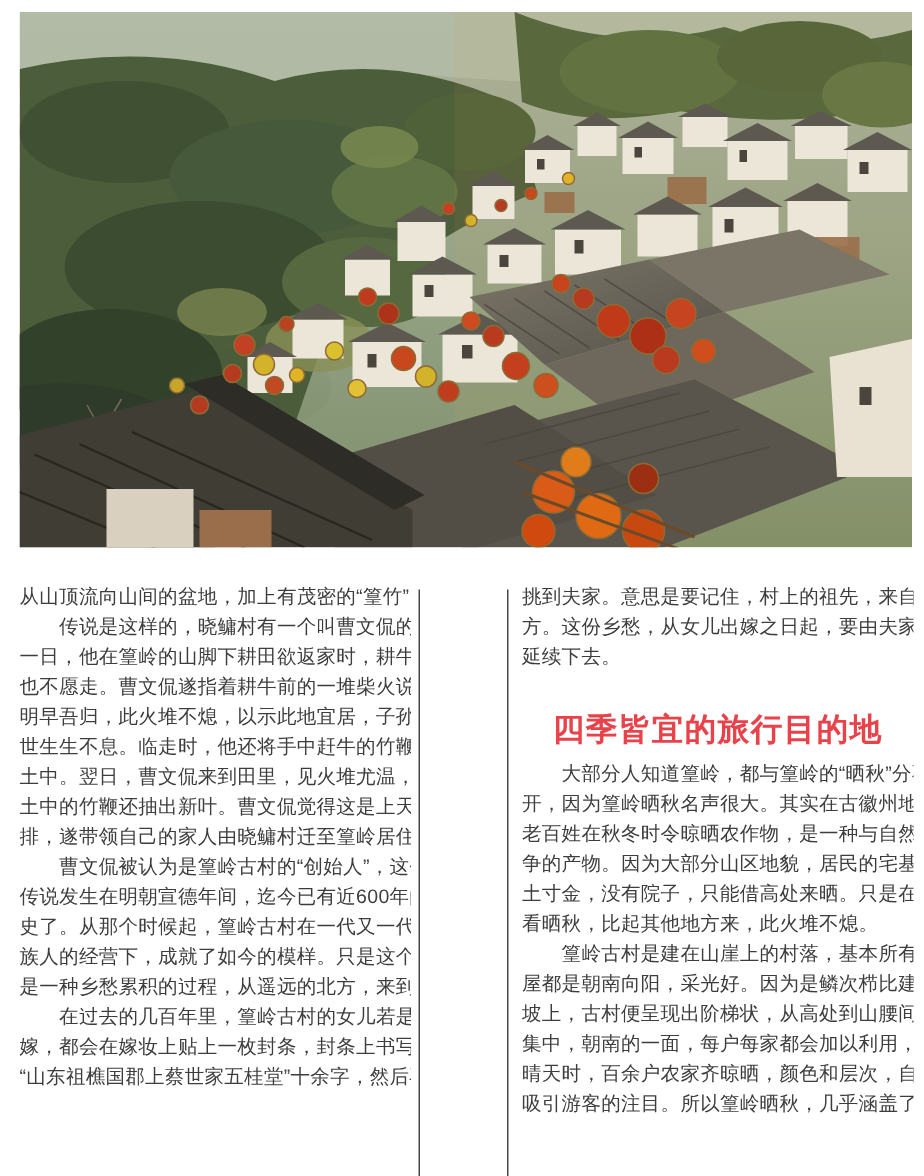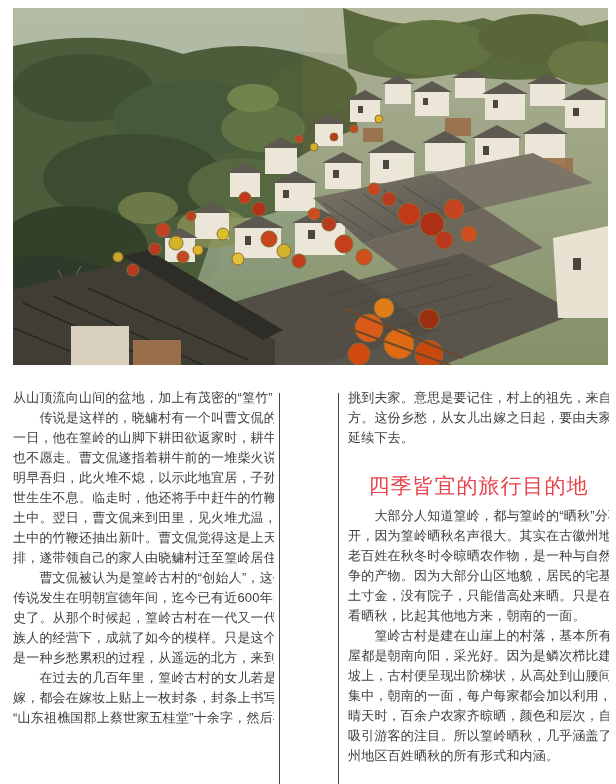--- a/index.html
+++ b/index.html
@@ -22,21 +22,21 @@
   }
   .vrule{
     position:absolute;top:393px;width:1px;height:391px;background:#474747;
   }
   .vrule-a{left:279px;}
   .vrule-b{left:338px;}
   .section-heading{
     margin:24px 0 6px 0;
     text-align:center;
     font-family:"Liberation Serif","DejaVu Serif",serif;
-    font-weight:normal;
+    font-weight:bold;
     font-size:21px;line-height:28px;
     color:#e8434b;
     letter-spacing:1px;
     white-space:nowrap;
   }
 </style>
 </head>
 <body>
 
 <div class="photo">
@@ -247,21 +247,20 @@
   <div class="tline">方。这份乡愁，从女儿出嫁之日起，要由夫家继续</div>
   <div class="tline">延续下去。</div>
 
   <div class="section-heading">四季皆宜的旅行目的地</div>
 
   <div class="tline">　　大部分人知道篁岭，都与篁岭的“晒秋”分不</div>
   <div class="tline">开，因为篁岭晒秋名声很大。其实在古徽州地区，</div>
   <div class="tline">老百姓在秋冬时令晾晒农作物，是一种与自然作斗</div>
   <div class="tline">争的产物。因为大部分山区地貌，居民的宅基地寸</div>
   <div class="tline">土寸金，没有院子，只能借高处来晒。只是在篁岭</div>
-  <div class="tline">看晒秋，比起其他地方来，朝南的一面。</div>
+  <div class="tline">看晒秋，比起其他地方来，此火堆不熄。</div>
   <div class="tline">　　篁岭古村是建在山崖上的村落，基本所有的房</div>
   <div class="tline">屋都是朝南向阳，采光好。因为是鳞次栉比建在山</div>
   <div class="tline">坡上，古村便呈现出阶梯状，从高处到山腰间房屋</div>
   <div class="tline">集中，朝南的一面，每户每家都会加以利用，等到</div>
   <div class="tline">晴天时，百余户农家齐晾晒，颜色和层次，自然会</div>
   <div class="tline">吸引游客的注目。所以篁岭晒秋，几乎涵盖了古徽</div>
-  <div class="tline">州地区百姓晒秋的所有形式和内涵。</div>
 </div>
 
 </body></html>

